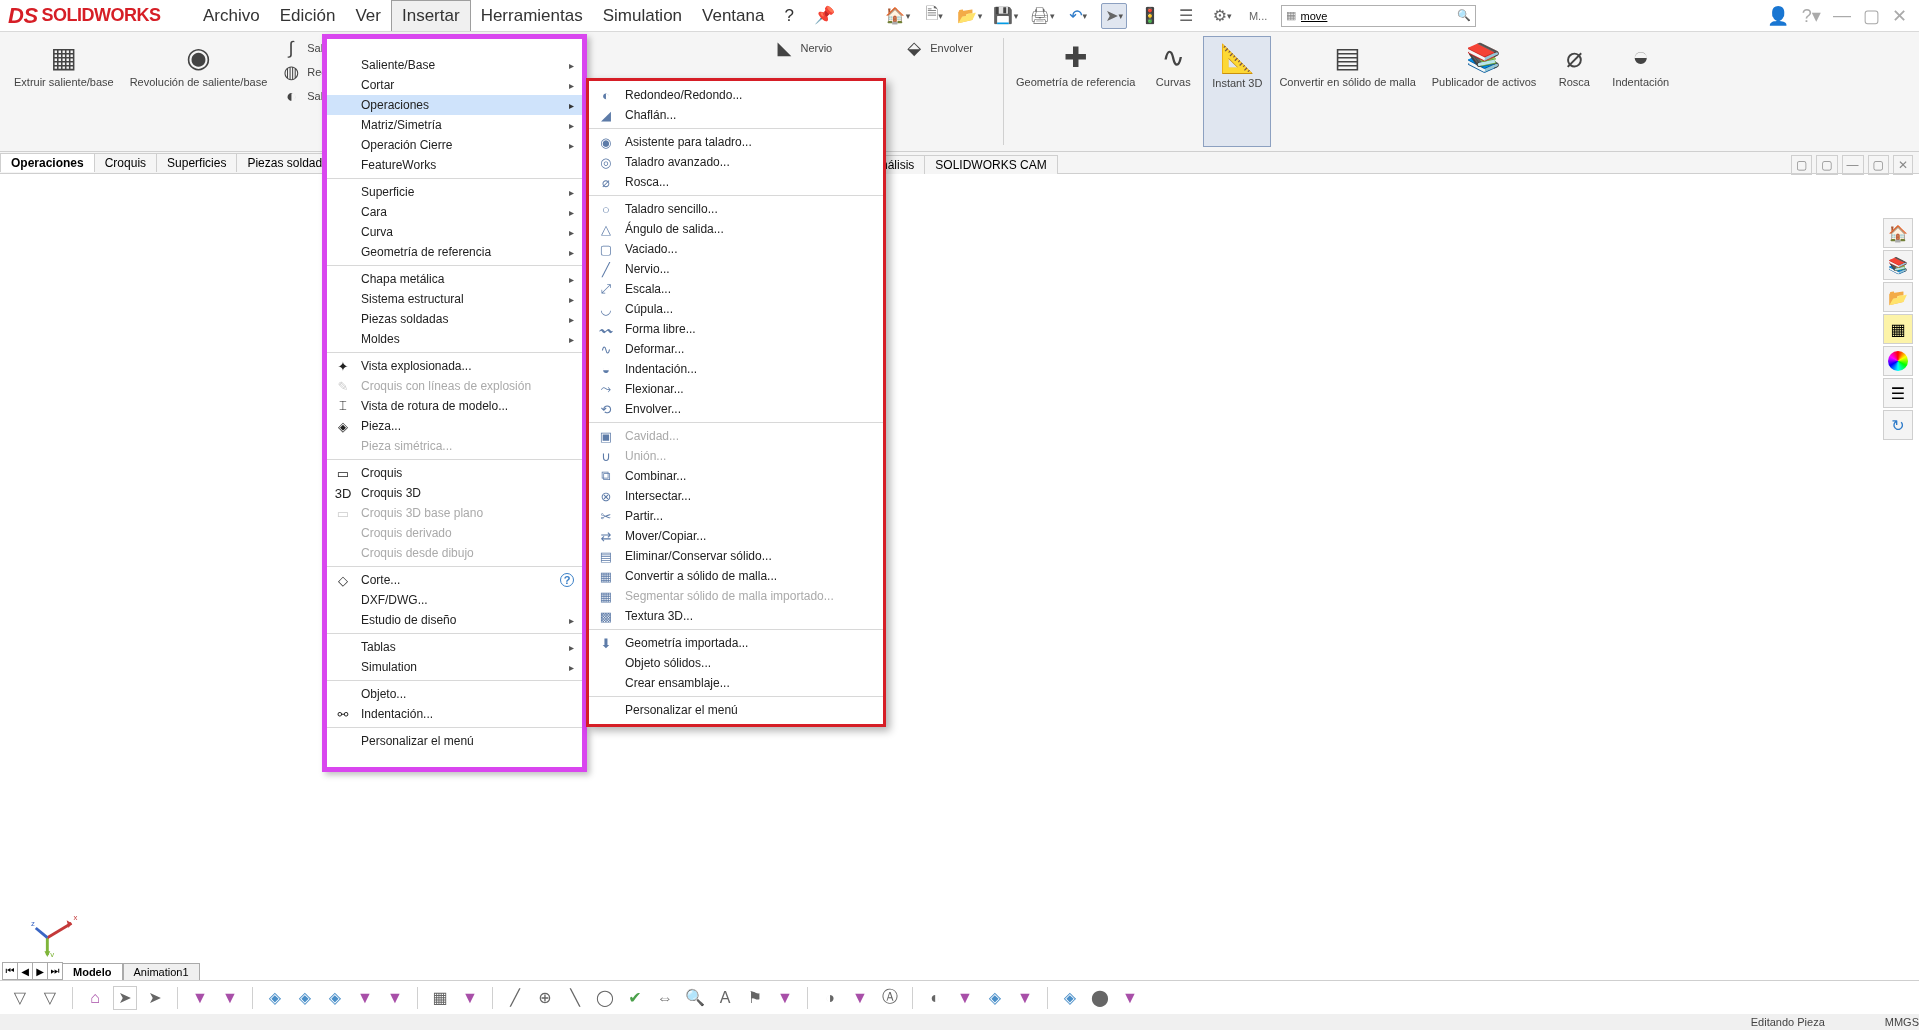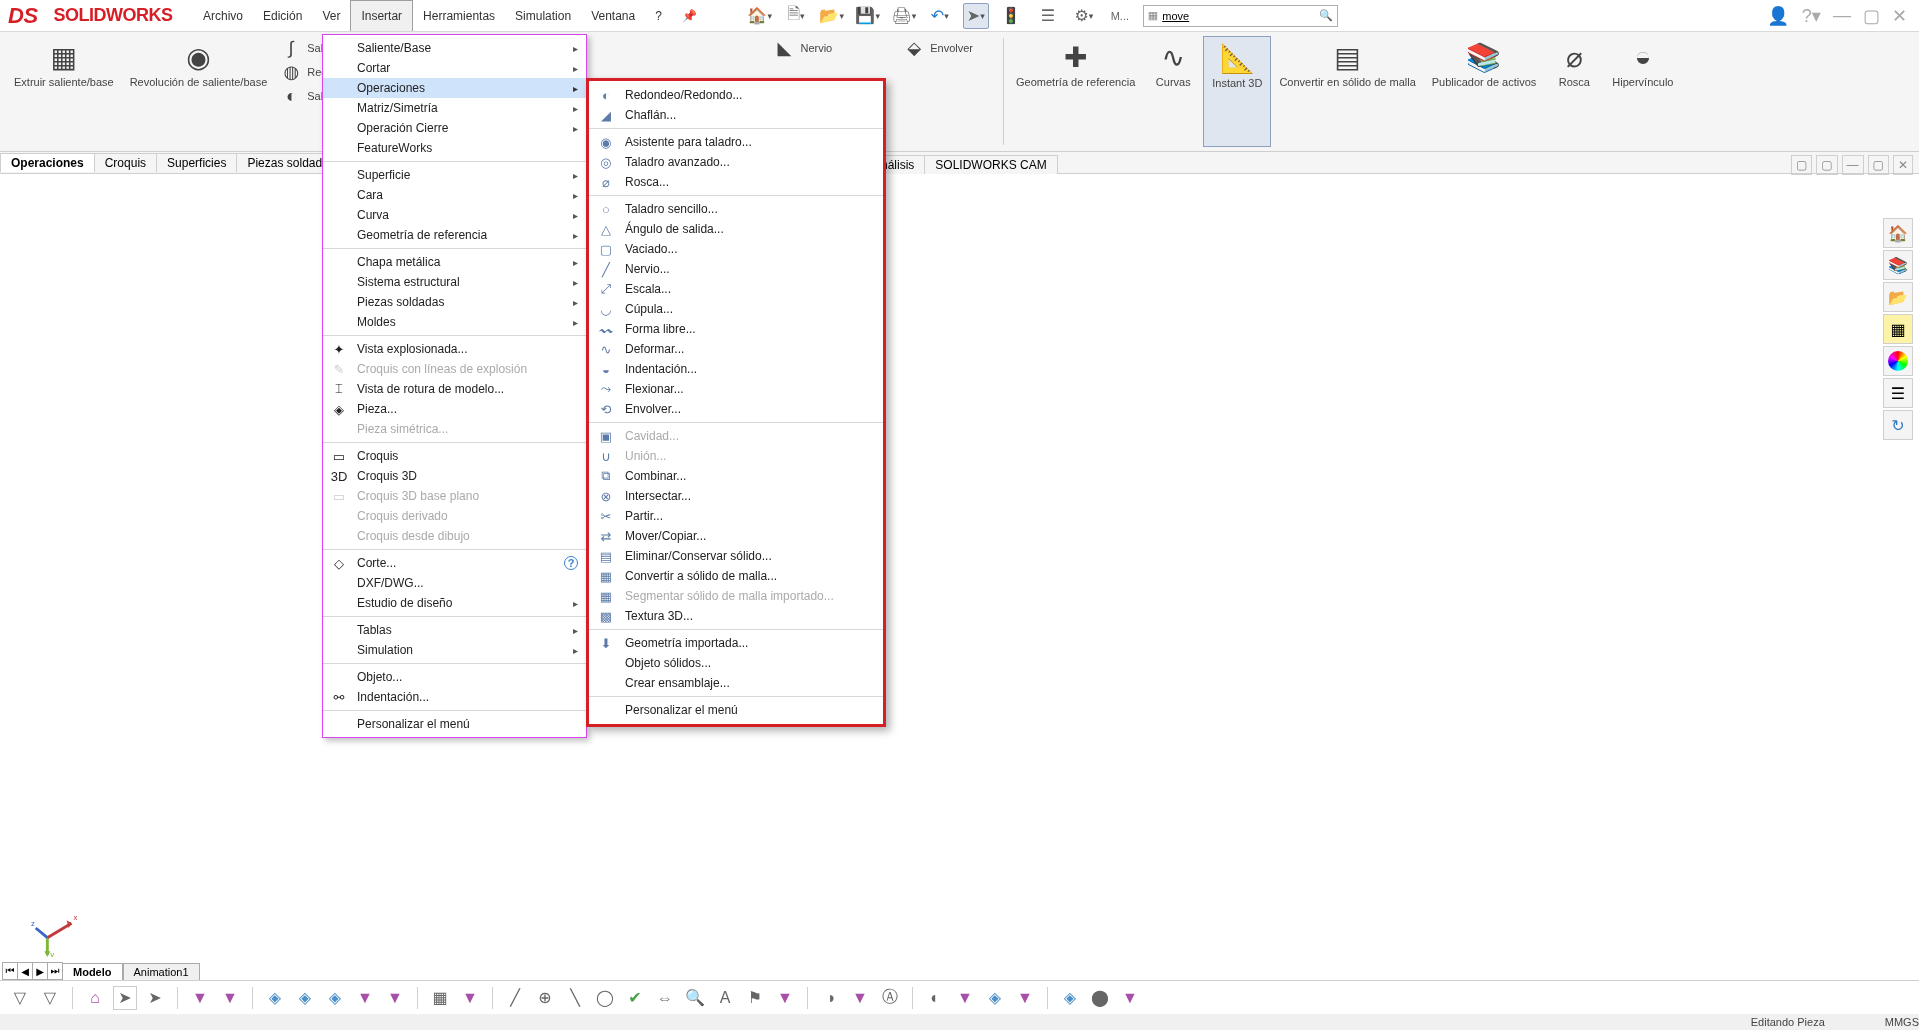--- a/index.html
+++ b/index.html
@@ -1,23 +1,23 @@
 <!DOCTYPE html>
 <html><head>
 <meta charset="utf-8">
 <style>
 * { margin: 0; padding: 0; box-sizing: border-box; font-family: 'Segoe UI', Arial, sans-serif; -webkit-font-smoothing: antialiased; }
 body { background: #fff; width: 1919px; height: 1030px; overflow: hidden; position: relative; font-size: 12px; }
 
 
 .menubar { height: 32px; display: flex; align-items: center; background: #fff; border-bottom: 1px solid #d9d9d9; padding-left: 8px; }
-.menubar .logo { font-family: Arial Black, Arial, sans-serif; font-weight: 900; font-size: 18px; color: #d61e26; letter-spacing: -0.5px; display: flex; align-items: center; gap: 16px; width: 185px;}
+.menubar .logo { font-family: Arial Black, Arial, sans-serif; font-weight: 900; font-size: 18px; color: #d61e26; letter-spacing: -0.5px; display: flex; align-items: center; gap: 4px; width: 185px;}
 .menubar .logo .logo-mark { font-size: 22px; font-style: italic; }
 .menubar-items { display: flex; align-items: stretch; height: 100%; }
-.menubar-item { padding: 11px 10px; display: flex; align-items: center; font-size: 12px; color: #333; cursor: default; }
+.menubar-item { padding: 11px 10px; display: flex; align-items: center; font-size: 17px; color: #333; cursor: default; }
 .menubar-item.active { background: #f0f0f0; border: 1px solid #9e9e9e; border-bottom: none;}
 .menubar .toolbar-icons { margin-left: 40px; display: flex; align-items: center; gap: 10px; height: 100%; }
 .tb-ico { width: 26px; height: 26px; display: inline-flex; align-items: center; justify-content: center; color: #666; font-size: 16px; border-radius: 2px; }
 .tb-drop::after { content: '▾'; font-size: 9px; color: #555; margin-left: 0px; }
 .searchbox { height: 22px; border: 1px solid #b0b0b0; width: 195px; display: flex; align-items: center; padding: 0 4px; gap: 4px; color: #888; font-size: 11px;}
 .searchbox input { border:none; outline:none; width: 100%; font-size:11px;text-decoration:underline;}
 .menubar .right-icons { margin-left: auto; margin-right: 12px; display: flex; align-items: center; gap: 12px; color: #aaa; }
 .right-icons span { font-size: 18px; cursor:default;}
 
 
@@ -55,21 +55,21 @@
 
 
 .bstrip { position:absolute; bottom: 16px; left:0; right:0; height:34px; background:#fff; border-top:1px solid #cfcfcf; display:flex; align-items:center; gap:6px; padding:0 8px;}
 .bstrip .bico { width:24px; height:24px; display:inline-flex; align-items:center; justify-content:center; font-size:16px; color:#666;}
 .bstrip .bsep { width:1px; height:22px; background:#d0d0d0; margin:0 4px;}
 
 
 .statusbar { position:absolute; bottom:0; left:0; right:0; height:16px; background:#f0f0f0; font-size:11px; display:flex; align-items:center; padding:0 0; color:#444; justify-content:flex-end; gap:60px;}
 
 
-.ddmenu { position:absolute; left: 322px; top: 34px; width: 265px; background:#fff; border:1px solid #d946ef; box-shadow: 3px 3px 6px rgba(0,0,0,.25); z-index: 20; padding: 3px 0;}
+.ddmenu { position:absolute; left: 322px; top: 34px; width: 265px; background:#fff; border:5px solid #d946ef; box-shadow: 3px 3px 6px rgba(0,0,0,.25); z-index: 20; padding: 16px 0;}
 .dd-row { display:flex; align-items:center; height: 20px; font-size:12px; padding: 0 18px 0 34px; position:relative; color:#222; cursor:default;}
 .dd-row .ico { position:absolute; left:6px; width:20px; height:20px; display:inline-flex; align-items:center; justify-content:center; font-size:13px;}
 .dd-row.sub::after { content:'▸'; position:absolute; right:8px; color:#555; font-size:10px;}
 .dd-row.help::after { content:'?'; position:absolute; right:8px; color:#3a7fc7; font-size:11px; border:1px solid #3a7fc7; width:12px; height:12px; border-radius:50%; display:flex; align-items:center; justify-content:center; font-weight:bold;}
 .dd-row.hl { background:#cfe3fb;}
 .dd-row.hl.sub::after{ color:#333; }
 .dd-row.disabled { color:#aaa;}
 .dd-row.disabled .ico { color:#ccc;}
 .dd-sep { height:1px; background:#d8d8d8; margin:3px 0;}
 
@@ -203,21 +203,21 @@
   <div class="rbnbtn">
     <span class="ico">📚</span>
     <span>Publicador de activos</span>
   </div>
   <div class="rbnbtn">
     <span class="ico">⌀</span>
     <span>Rosca</span>
   </div>
   <div class="rbnbtn">
     <span class="ico">◒</span>
-    <span>Hipervínculo</span>
+    <span>Indentación</span>
   </div>
 </div>
 
 <div class="doctabs">
   <div class="doctab active">Operaciones</div>
   <div class="doctab">Croquis</div>
   <div class="doctab">Superficies</div>
   <div class="doctab">Piezas soldadas</div>
   <div style="flex:1"></div>
 </div>

